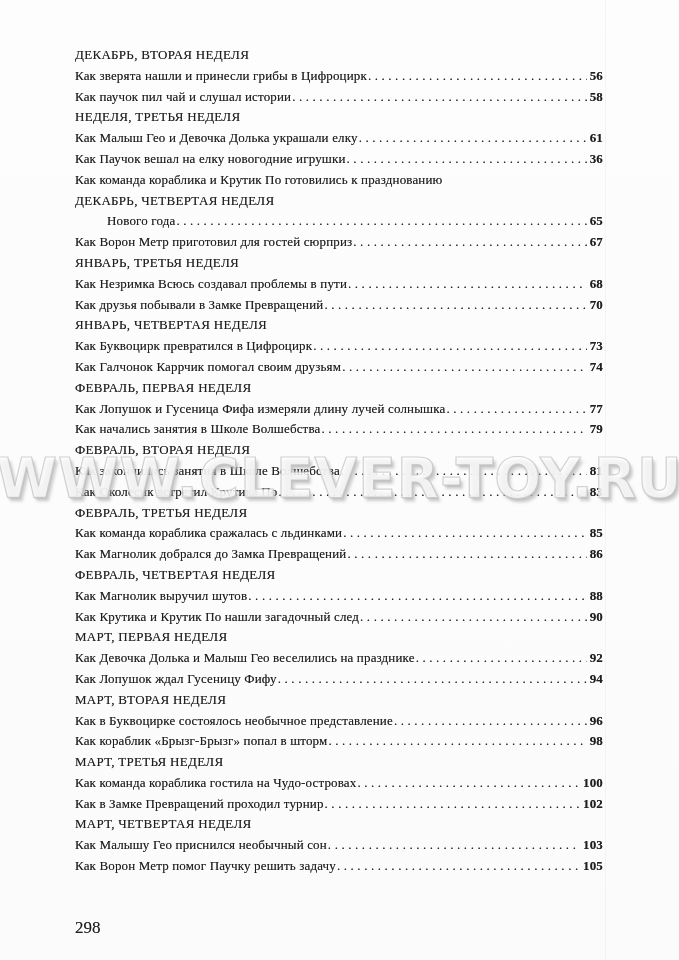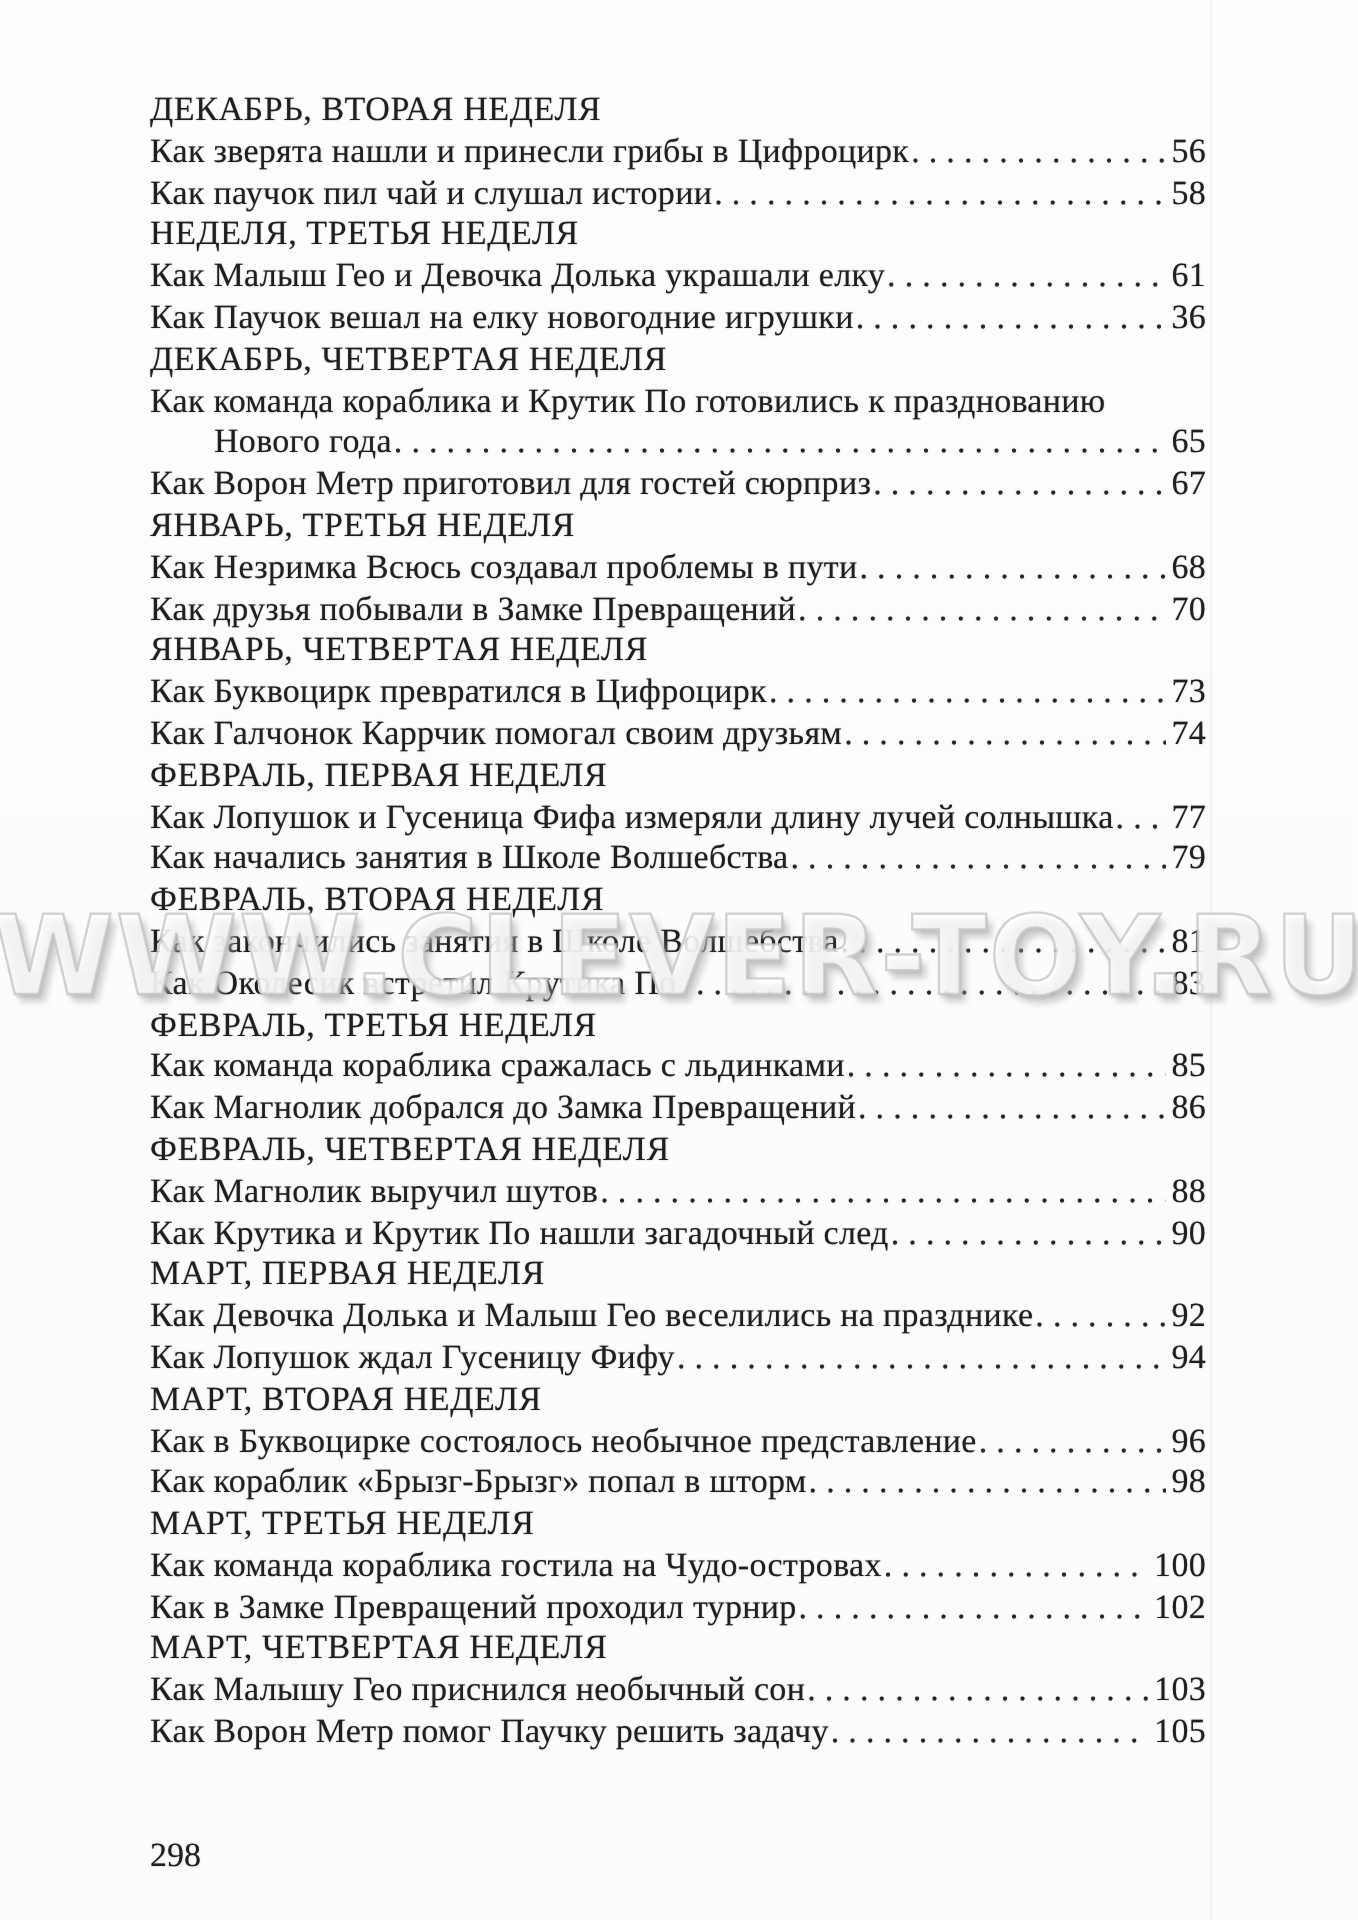--- a/index.html
+++ b/index.html
@@ -18,21 +18,21 @@
     position: absolute;
     inset: 0;
     background: linear-gradient(180deg, #fdfdfd 0%, #fcfcfc 60%, #fbfbfb 100%);
   }
   .toc {
     position: absolute;
     top: 45px;
     left: 75px;
     right: 76px;
     color: #1f1f1f;
-    font-size: 17px;
+    font-size: 13px;
     letter-spacing: 0.15px;
     text-shadow: 0 0 0.6px rgba(30,30,30,0.55);
   }
   .toc-row {
     display: flex;
     align-items: baseline;
     height: 20.8px;
     line-height: 20.8px;
     white-space: nowrap;
   }
@@ -50,20 +50,21 @@
     flex: 1 1 auto;
     overflow: hidden;
     white-space: nowrap;
     padding-left: 1px;
     color: #262626;
   }
   .t-page {
     flex: 0 0 auto;
     text-align: right;
     padding-left: 3px;
+    font-weight: bold;
   }
   .watermark {
     position: absolute;
     top: 446px;
     left: -4px;
     right: -4px;
     z-index: 5;
     text-align: center;
     white-space: nowrap;
     font-family: "DejaVu Sans", sans-serif;
@@ -115,24 +116,24 @@
       <div class="toc-row entry">
         <span class="t-title">Как Малыш Гео и Девочка Долька украшали елку</span>
         <span class="t-leader"> . . . . . . . . . . . . . . . . . . . . . . . . . . . . . . . . . . . . . . . . . . . . . . . . . . . . . . . . . . . . . . . . . . . . . . . . . . . . . . . . . . . . . . . . . .</span>
         <span class="t-page">61</span>
       </div>
       <div class="toc-row entry">
         <span class="t-title">Как Паучок вешал на елку новогодние игрушки</span>
         <span class="t-leader"> . . . . . . . . . . . . . . . . . . . . . . . . . . . . . . . . . . . . . . . . . . . . . . . . . . . . . . . . . . . . . . . . . . . . . . . . . . . . . . . . . . . . . . . . . .</span>
         <span class="t-page">36</span>
       </div>
-      <div class="toc-row header">ДЕКАБРЬ, ЧЕТВЕРТАЯ НЕДЕЛЯ</div>
       <div class="toc-row wrap">
         <span class="t-title">Как команда кораблика и Крутик По готовились к празднованию</span>
       </div>
+      <div class="toc-row header">ДЕКАБРЬ, ЧЕТВЕРТАЯ НЕДЕЛЯ</div>
       <div class="toc-row cont">
         <span class="t-title">Нового года</span>
         <span class="t-leader"> . . . . . . . . . . . . . . . . . . . . . . . . . . . . . . . . . . . . . . . . . . . . . . . . . . . . . . . . . . . . . . . . . . . . . . . . . . . . . . . . . . . . . . . . . .</span>
         <span class="t-page">65</span>
       </div>
       <div class="toc-row entry">
         <span class="t-title">Как Ворон Метр приготовил для гостей сюрприз</span>
         <span class="t-leader"> . . . . . . . . . . . . . . . . . . . . . . . . . . . . . . . . . . . . . . . . . . . . . . . . . . . . . . . . . . . . . . . . . . . . . . . . . . . . . . . . . . . . . . . . . .</span>
         <span class="t-page">67</span>
       </div>

